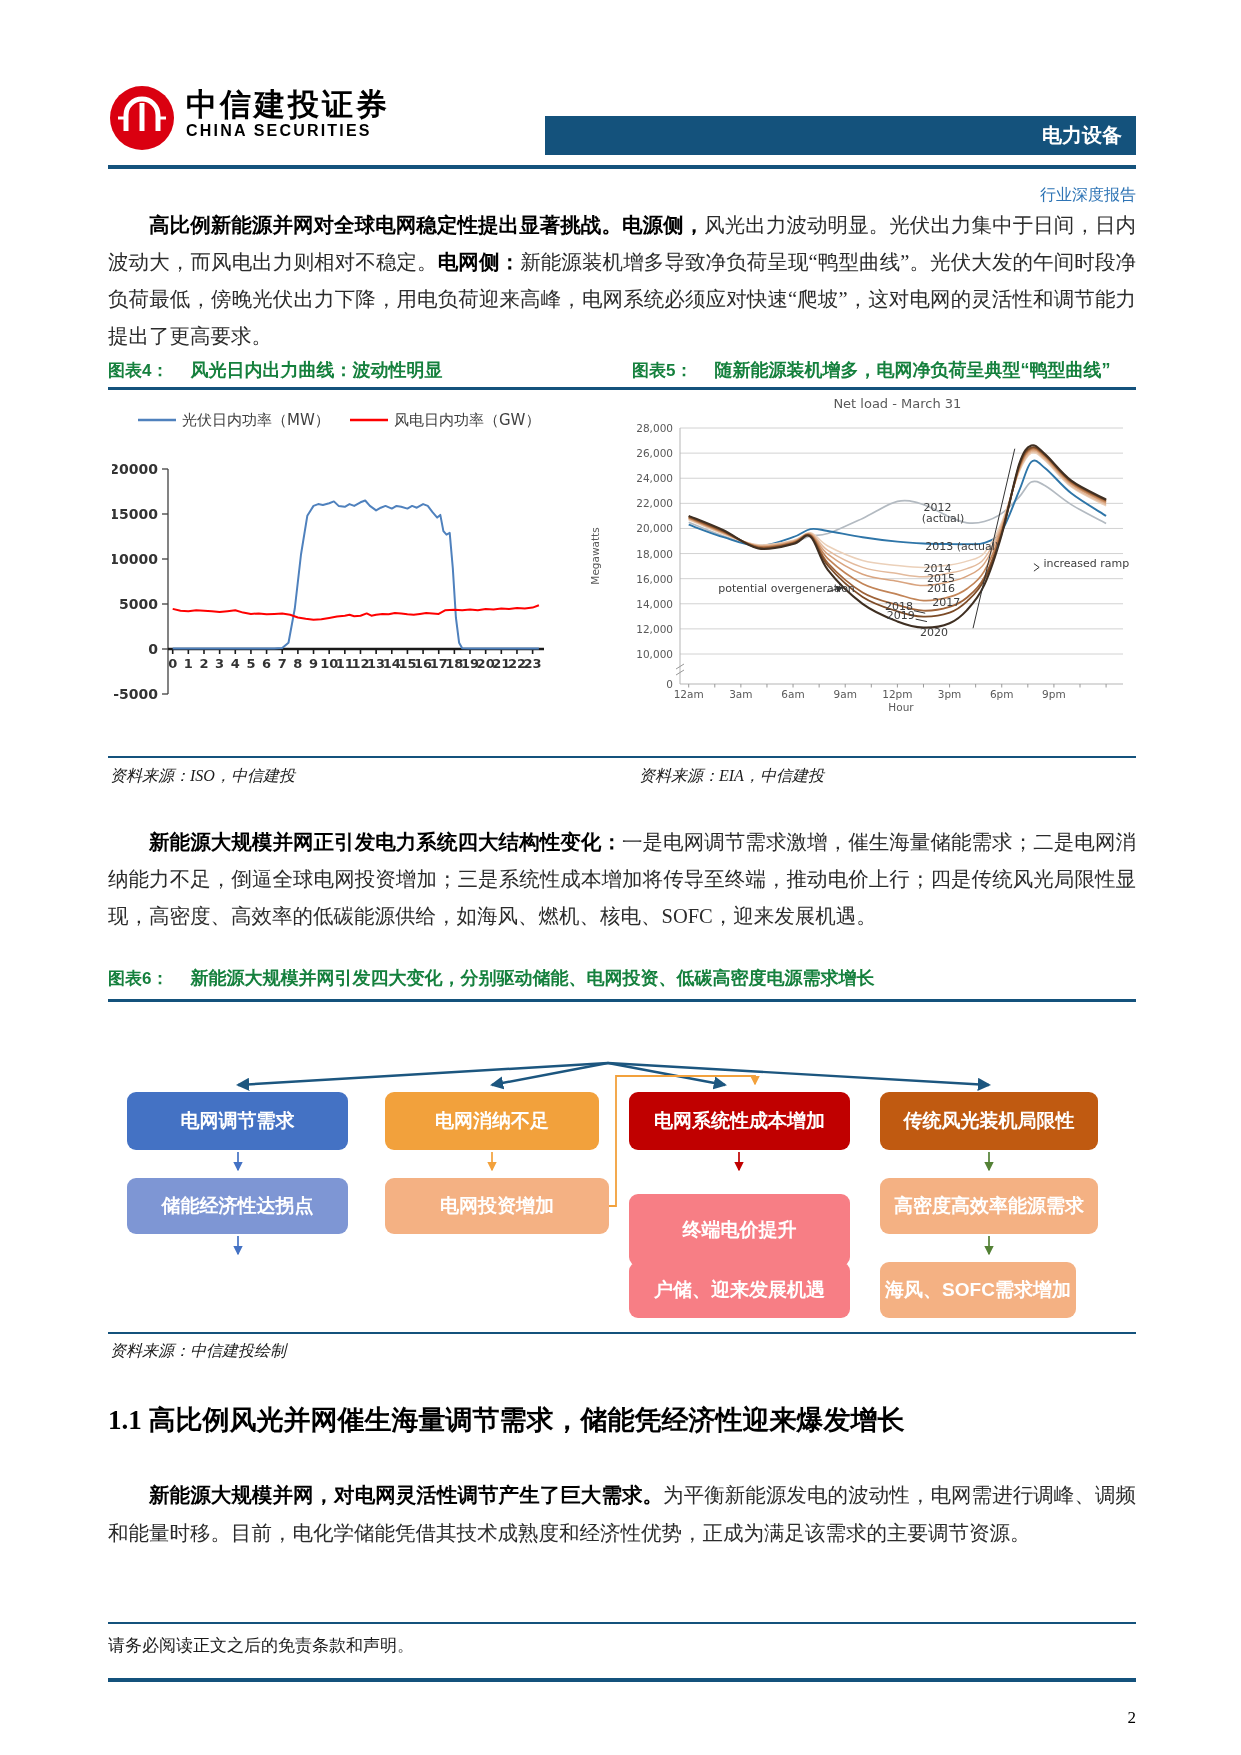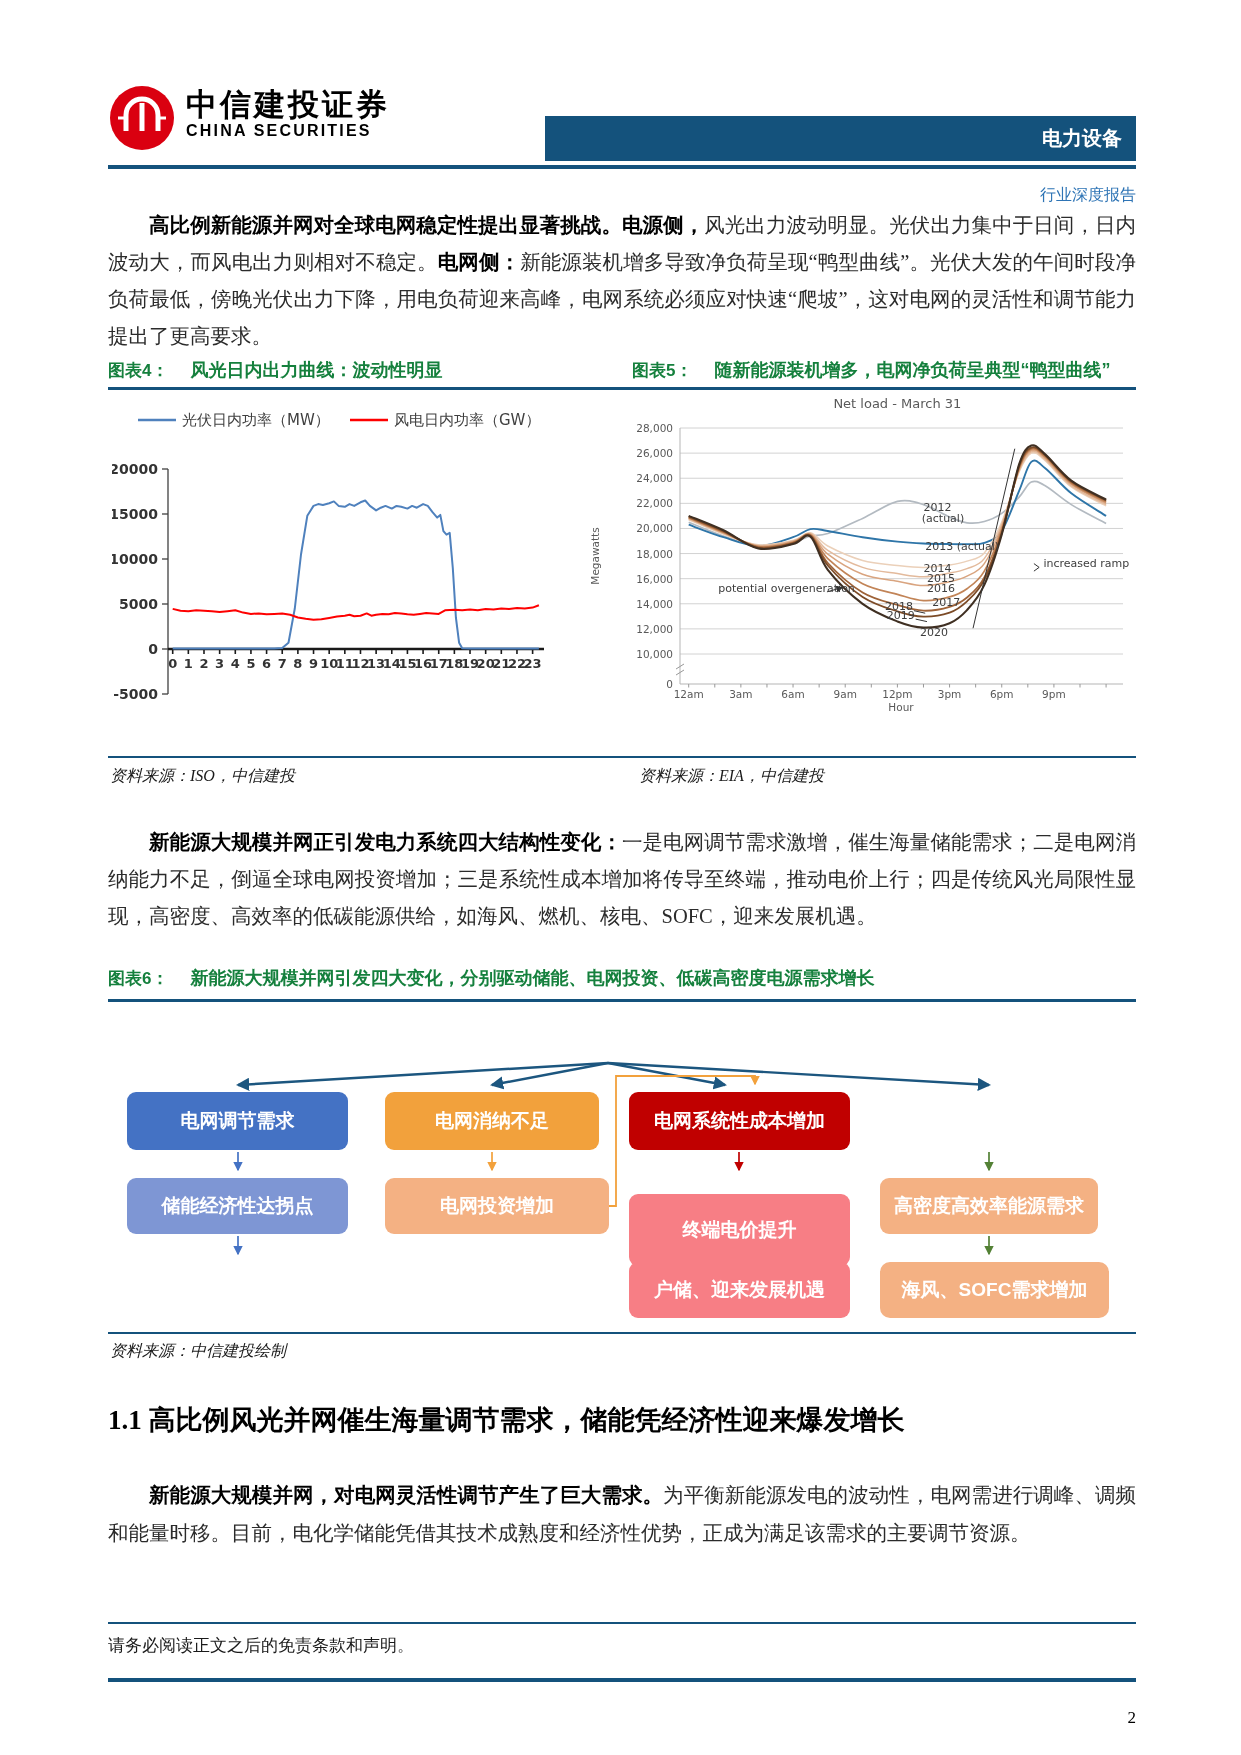--- a/index.html
+++ b/index.html
@@ -35,21 +35,21 @@
       <circle cx="34" cy="34" r="32" fill="#DA0010"></circle>
       <path d="M18,47 V31 A16,16 0 0 1 50,31 V47" fill="none" stroke="#fff" stroke-width="5"></path>
       <path d="M34,19 V47" fill="none" stroke="#fff" stroke-width="5"></path>
       <path d="M10,34 h9 M49,34 h9" fill="none" stroke="#fff" stroke-width="3"></path>
     </svg>
   </div>
   <div class="abs" style="left:186px;top:88px;">
     <div id="brand-cn">中信建投证券</div>
     <div id="brand-en">CHINA SECURITIES</div>
   </div>
-  <div id="industry-bar" class="abs" style="left:545px;top:116px;width:591px;height:45px;">
+  <div id="industry-bar" class="abs" style="left:545px;top:116px;width:591px;height:39px;">
     <span>电力设备</span>
   </div>
   <div class="abs rule" style="left:108px;top:165px;width:1028px;height:4px;"></div>
   <div id="report-type" class="abs" style="left:836px;top:185px;width:300px;">行业深度报告</div>
 
   <div class="abs para" style="left:108px;top:207px;"><span class="b">高比例新能源并网对全球电网稳定性提出显著挑战。电源侧，</span><span>风光出力波动明显。光伏出力集中于日间，日内波动大，而风电出力则相对不稳定。</span><span class="b">电网侧：</span><span>新能源装机增多导致净负荷呈现“鸭型曲线”。光伏大发的午间时段净负荷最低，傍晚光伏出力下降，用电负荷迎来高峰，电网系统必须应对快速“爬坡”，这对电网的灵活性和调节能力提出了更高要求。</span></div>
 
   <div class="abs cap" style="left:108px;top:358px;">
     <span class="tag">图表4：</span><span>风光日内出力曲线：波动性明显</span>
   </div>
@@ -256,28 +256,29 @@
         <line x1="632" y1="144" x2="632" y2="162" stroke="#C00000" stroke-width="1.7" marker-end="url(#dm3)"></line>
         <line x1="632" y1="228" x2="632" y2="246" stroke="#C00000" stroke-width="1.7" marker-end="url(#dm3)"></line>
         <line x1="882" y1="144" x2="882" y2="162" stroke="#538135" stroke-width="1.7" marker-end="url(#dm4)"></line>
         <line x1="882" y1="228" x2="882" y2="246" stroke="#538135" stroke-width="1.7" marker-end="url(#dm4)"></line>
         <polyline points="492,198 509,198 509,68 648,68 648,76" fill="none" stroke="#F2A13C" stroke-width="1.8" marker-end="url(#dm1)"></polyline>
       </svg>
 
     <div class="dbox" style="left: 20px; top: 84px; width: 221px; height: 58px; background: rgb(68, 114, 196);">电网调节需求</div>
     <div class="dbox" style="left: 278px; top: 84px; width: 214px; height: 58px; background: rgb(242, 161, 60);">电网消纳不足</div>
     <div class="dbox" style="left: 522px; top: 84px; width: 221px; height: 58px; background: rgb(192, 0, 0);">电网系统性成本增加</div>
+    <div class="dbox" style="left: 773px; top: 84px; width: 218px; height: 58px; background: rgb(192, 90, 17);">传统风光装机局限性</div>
 
     <div class="dbox" style="left: 20px; top: 170px; width: 221px; height: 56px; background: rgb(126, 150, 212);">储能经济性达拐点</div>
     <div class="dbox" style="left: 278px; top: 170px; width: 224px; height: 56px; background: rgb(244, 177, 131);">电网投资增加</div>
     <div class="dbox" style="left: 522px; top: 186px; width: 221px; height: 72px; background: rgb(247, 126, 133);">终端电价提升</div>
     <div class="dbox" style="left: 773px; top: 170px; width: 218px; height: 56px; background: rgb(244, 177, 131);">高密度高效率能源需求</div>
 
     <div class="dbox" style="left: 522px; top: 254px; width: 221px; height: 56px; background: rgb(247, 126, 133);">户储、迎来发展机遇</div>
-    <div class="dbox" style="left: 773px; top: 254px; width: 229px; height: 56px; background: rgb(244, 177, 131); border-radius: 10px;">海风、SOFC需求增加</div>
+    <div class="dbox" style="left: 773px; top: 254px; width: 196px; height: 56px; background: rgb(244, 177, 131);">海风、SOFC需求增加</div>
   </div>
 
   <div class="abs rule" style="left:108px;top:1332px;width:1028px;height:2px;"></div>
   <div class="abs src" style="left:110px;top:1341px;">资料来源：中信建投绘制</div>
 
   <div id="section-heading" class="abs" style="left:108px;top:1402px;width:1028px;">1.1 高比例风光并网催生海量调节需求，储能凭经济性迎来爆发增长</div>
   <div class="abs para" style="left:108px;top:1476px;line-height:38px;"><span class="b">新能源大规模并网，对电网灵活性调节产生了巨大需求。</span><span>为平衡新能源发电的波动性，电网需进行调峰、调频和能量时移。目前，电化学储能凭借其技术成熟度和经济性优势，正成为满足该需求的主要调节资源。</span></div>
 
   <div class="abs rule" style="left:108px;top:1622px;width:1028px;height:2px;"></div>
   <div id="footer-disclaimer" class="abs" style="left:108px;top:1634px;width:1028px;">请务必阅读正文之后的免责条款和声明。</div>

